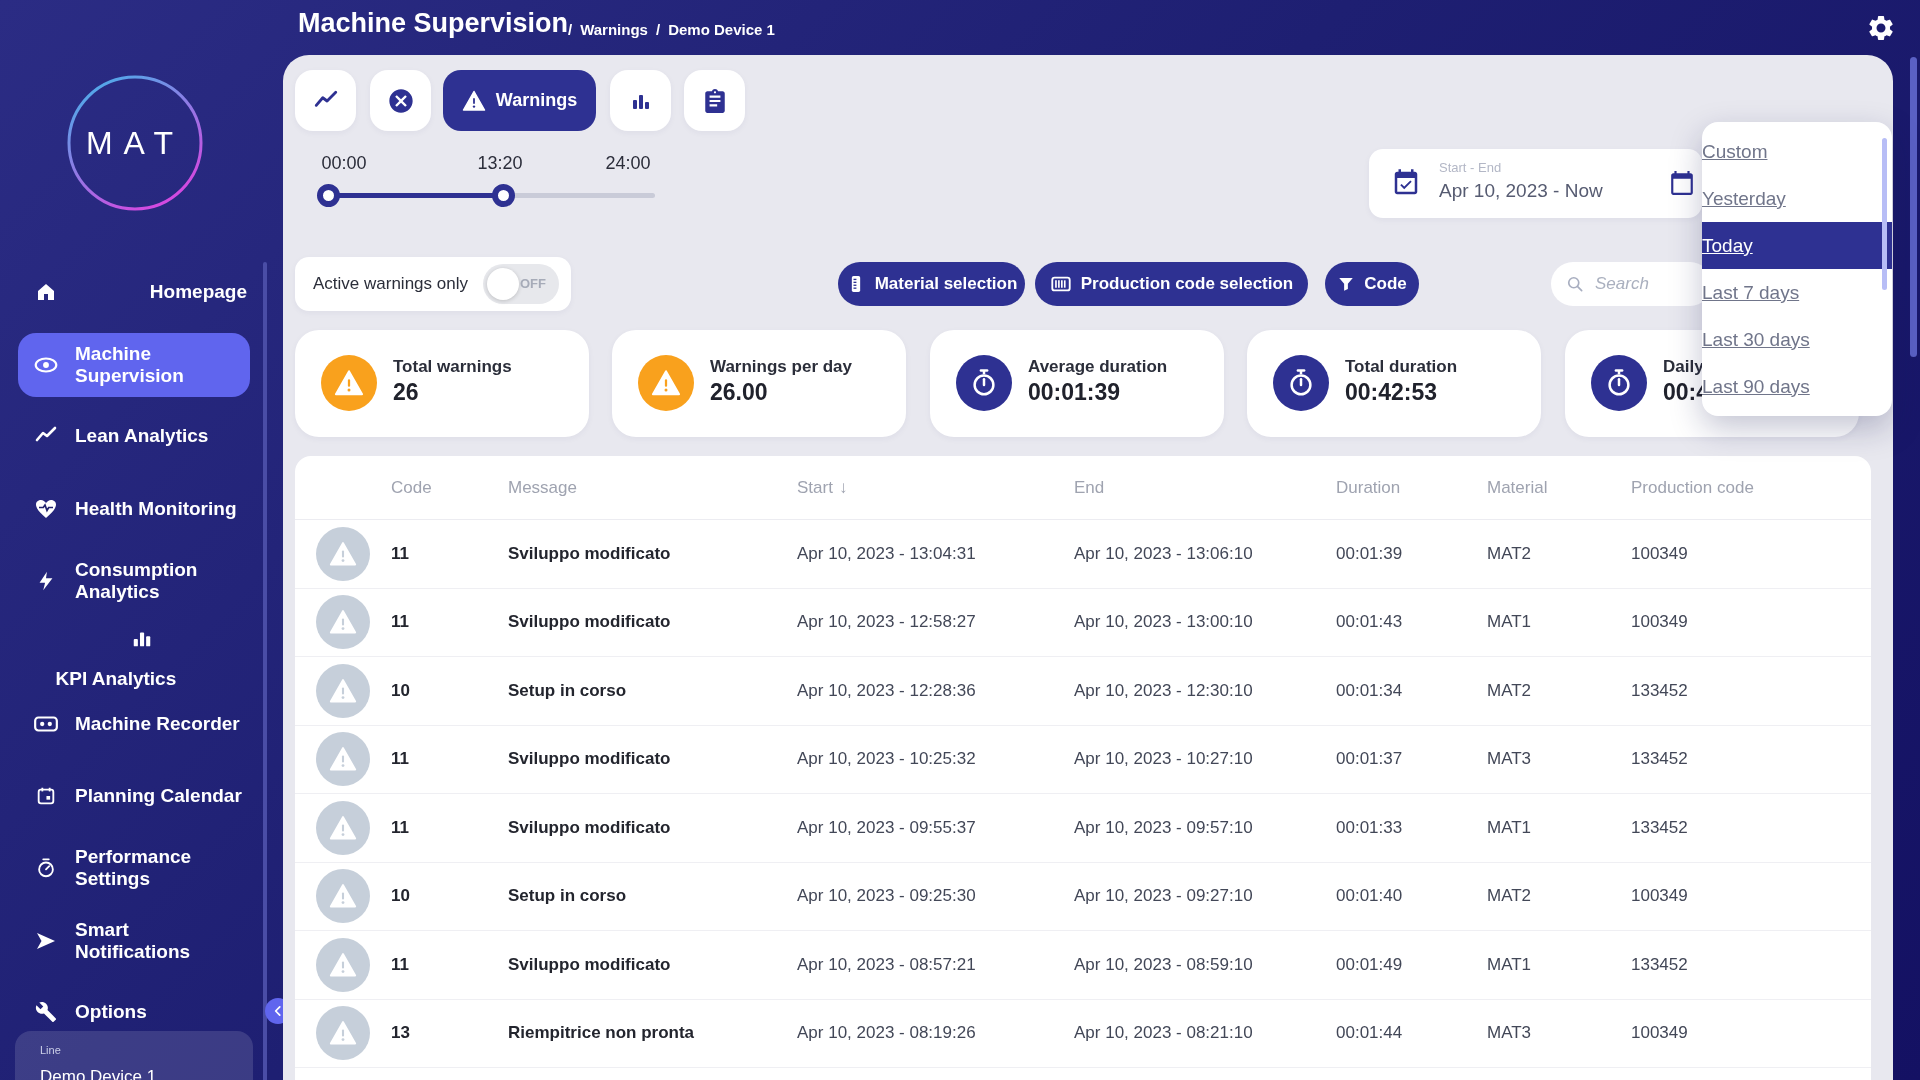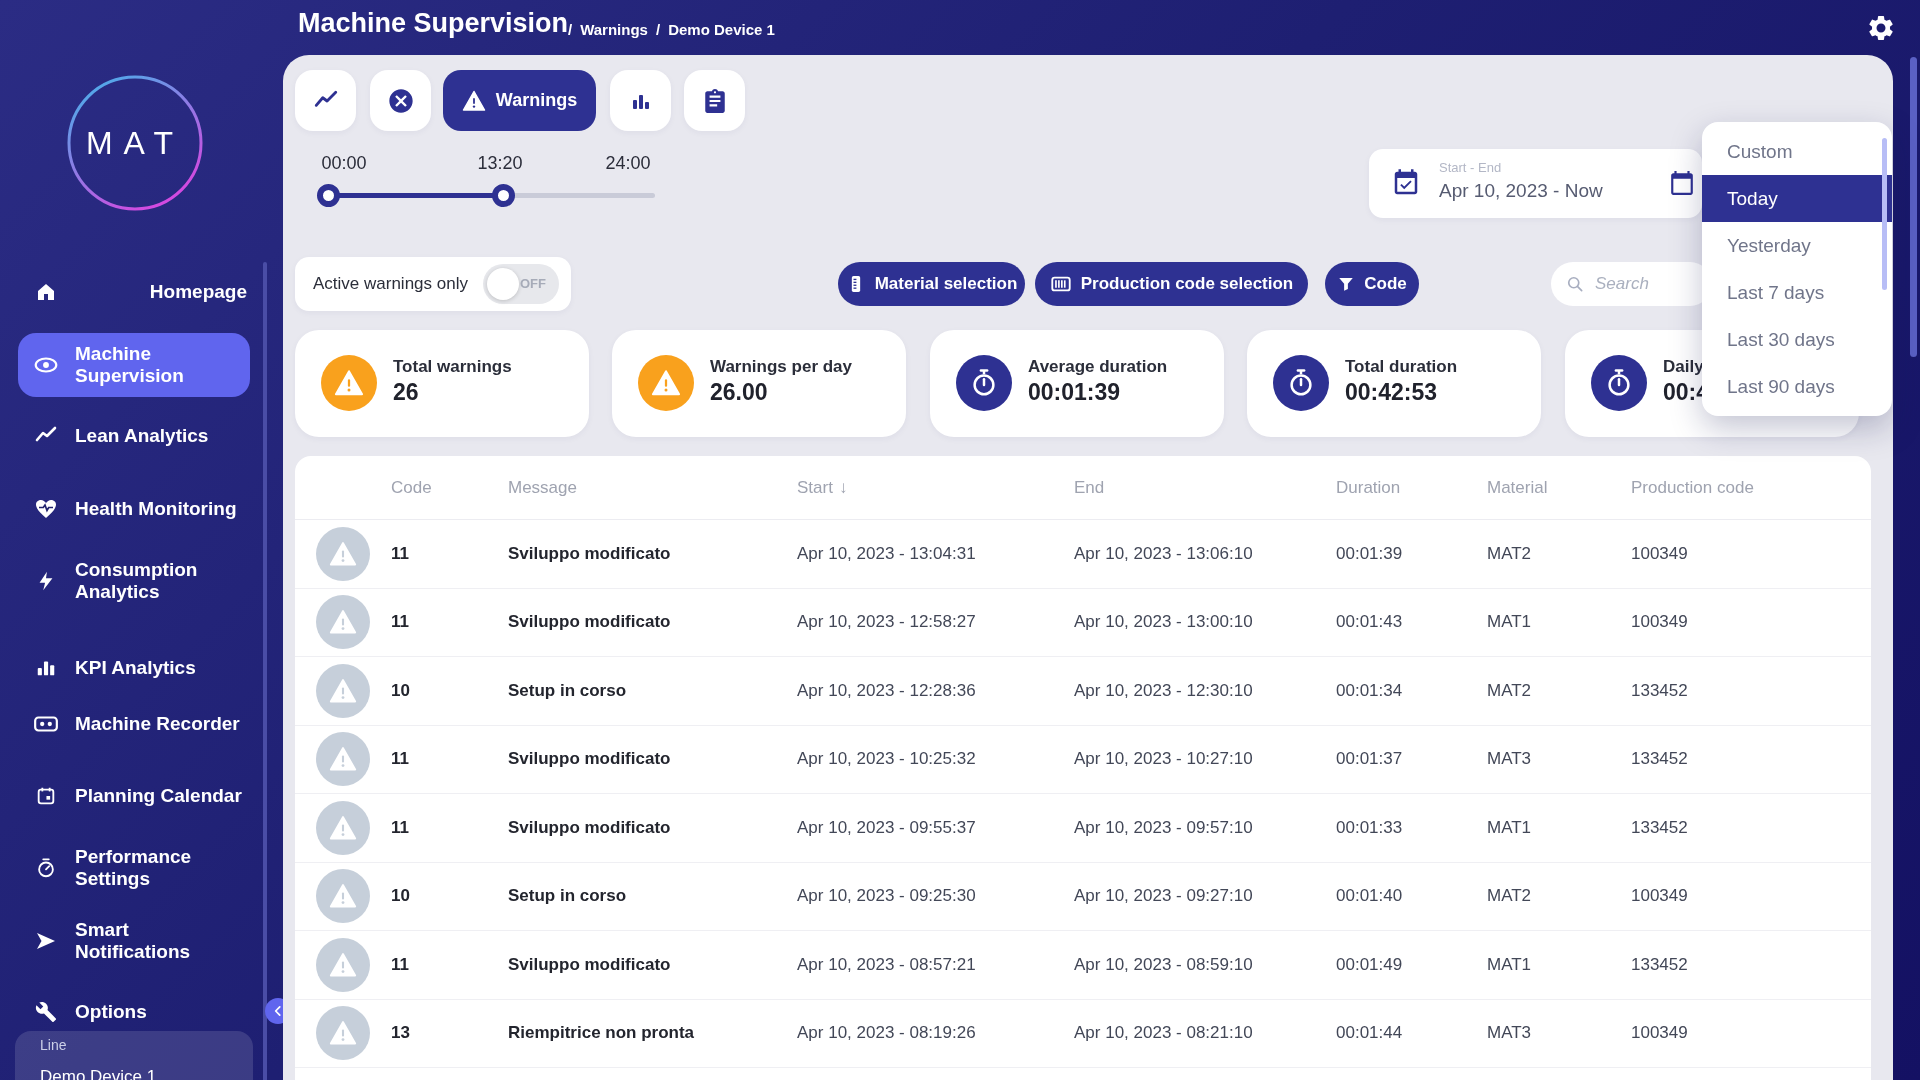--- a/index.html
+++ b/index.html
@@ -12,21 +12,21 @@
   .sidebar { position:absolute; left:0; top:0; width:268px; height:1080px;margin-top:42px; }
   .logo-wrap { position:absolute; left:64px; top:30px; width:142px; height:142px; }
   .nav-item { position:absolute; left:18px; width:232px; display:flex; align-items:center; gap:16px;
               color:#fff; cursor:pointer; padding-left:15px; }
   .nav-item .ico { width:26px; height:26px; flex:0 0 26px; display:flex; align-items:center; justify-content:center; }
   .nav-item .lbl { font-size:19px; font-weight:700; line-height:1.18; width:172px; }
   .nav-active { background:#6065ee; border-radius:18px; }
   .side-scroll { position:absolute; left:263px; top:220px; width:4px; height:855px; background:#4a4da6; border-radius:2px; }
   .device-card { position:absolute; left:15px; top:989px; width:238px; height:74px;
                  background:rgba(255,255,255,0.13); border-radius:16px; color:#fff; }
-  .device-card .dtype { position:absolute; left:25px; top:6px; font-size:14px; color:#ccd0e8; }
+  .device-card .dtype { position:absolute; left:25px; top:13px; font-size:11px; color:#ccd0e8; }
   .device-card .dname { position:absolute; left:25px; top:36px; font-size:17px; }
   .collapse-btn { position:absolute; left:265px; top:998px; width:26px; height:26px; border-radius:50%;
                   background:#6065ee; display:flex; align-items:center; justify-content:center; cursor:pointer; }
 
   
   .page-title { position:absolute; left:298px; top:8px; font-size:27px; font-weight:700; color:#fff; }
   .crumbs { position:absolute; left:568px; top:21px; display:flex; gap:8px; font-size:15px; font-weight:700; color:#fff; }
   .gear { position:absolute; left:1866px; top:13px; width:30px; height:30px; cursor:pointer; }
 
   
@@ -87,21 +87,21 @@
   .c-icon { display:flex; justify-content:center; }
   .warn-circ { width:54px; height:54px; border-radius:50%; background:#c6cfda; display:flex;
                align-items:center; justify-content:center; }
   .c-code,.c-msg { font-size:17px; font-weight:700; color:#23252e; }
   .c-reg { font-size:17px; color:#424757; }
   .sort { margin-left:6px; }
 
   
   .dropdown { position:absolute; left:1702px; top:122px; width:190px; background:#fff; border-radius:16px;
               padding:6px 0; box-shadow:0 12px 32px rgba(20,22,80,0.25); z-index:50; }
-  .dd-item { height:47px; display:flex; align-items:center; padding-left:25px; font-size:19px; color:#70758a; cursor:pointer; }
+  .dd-item { height:47px; display:flex; align-items:center; font-size:19px; color:#70758a; cursor:pointer;text-decoration:underline; }
   .dd-item.selected { background:#2e3192; color:#fff; }
   .dd-thumb { position:absolute; right:5px; top:16px; width:5px; height:152px; background:#b7bdf6; border-radius:3px; }
 
   .win-scroll { position:absolute; left:1910px; top:57px; width:7px; height:300px; background:#5a60c4; border-radius:4px; }
 </style>
 </head>
 <body>
 
 <div class="stage">
 
@@ -159,21 +159,21 @@
 
     <div class="nav-item" style="top:511px;height:56px;">
       <span class="ico">
         <svg width="22" height="22" viewBox="0 0 24 24">
             <path d="M13 2 L5 14 H11 L9 22 L19 9 H12 Z" fill="#fff"></path>
           </svg>
       </span>
       <span class="lbl">Consumption Analytics</span>
     </div>
 
-    <div class="nav-item" style="top:606px;height:40px;">
+    <div class="nav-item" style="top:584px;height:40px;flex-direction:column;">
       <span class="ico">
         <svg width="22" height="22" viewBox="0 0 24 24">
             <rect x="3" y="12" width="4.5" height="8" rx="1" fill="#fff"></rect>
             <rect x="9.8" y="5" width="4.5" height="15" rx="1" fill="#fff"></rect>
             <rect x="16.5" y="9" width="4.5" height="11" rx="1" fill="#fff"></rect>
           </svg>
       </span>
       <span class="lbl">KPI Analytics</span>
     </div>
 
@@ -570,22 +570,22 @@
         <div class="c-reg">Apr 10, 2023 - 08:21:10</div>
         <div class="c-reg">00:01:44</div>
         <div class="c-reg">MAT3</div>
         <div class="c-reg">100349</div>
       </div>
     </div>
   </main>
 
   <div class="dropdown">
     <div class="dd-item">Custom</div>
+    <div class="dd-item">Yesterday</div>
     <div class="dd-item selected">Today</div>
-    <div class="dd-item">Yesterday</div>
     <div class="dd-item">Last 7 days</div>
     <div class="dd-item">Last 30 days</div>
     <div class="dd-item">Last 90 days</div>
     <div class="dd-thumb"></div>
   </div>
 
   <div class="win-scroll"></div>
 </div>
 
 </body></html>

